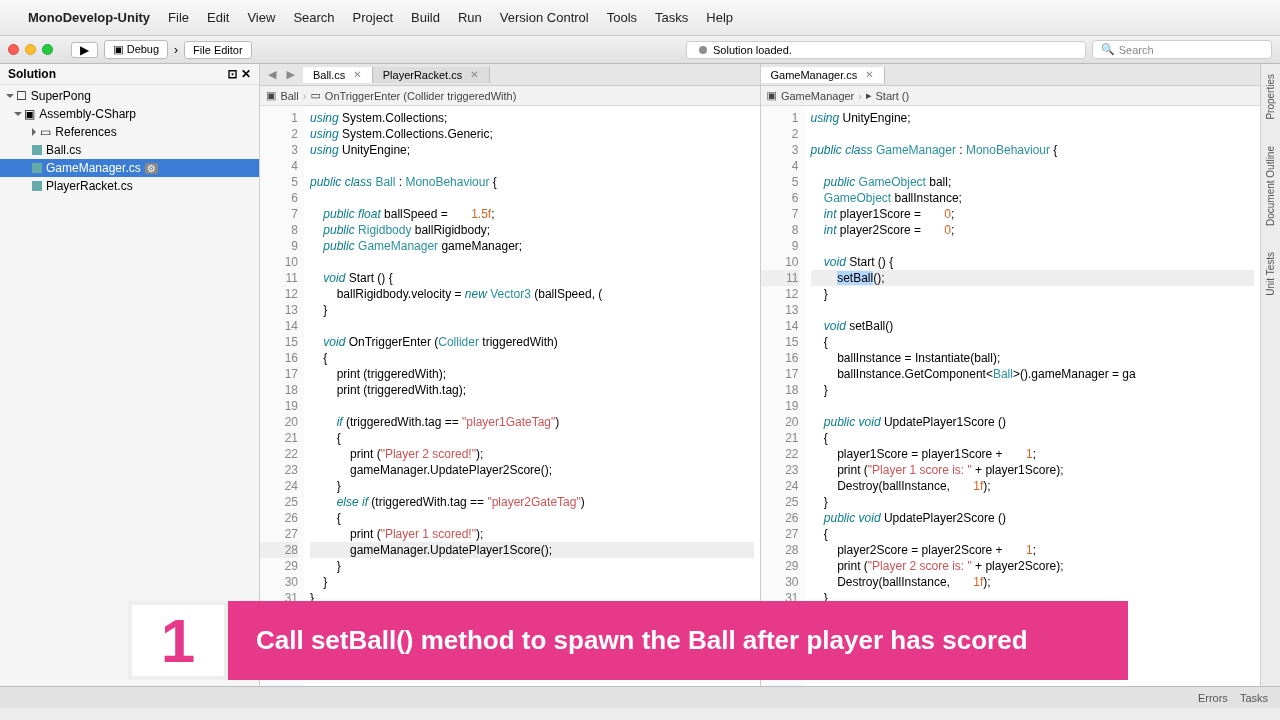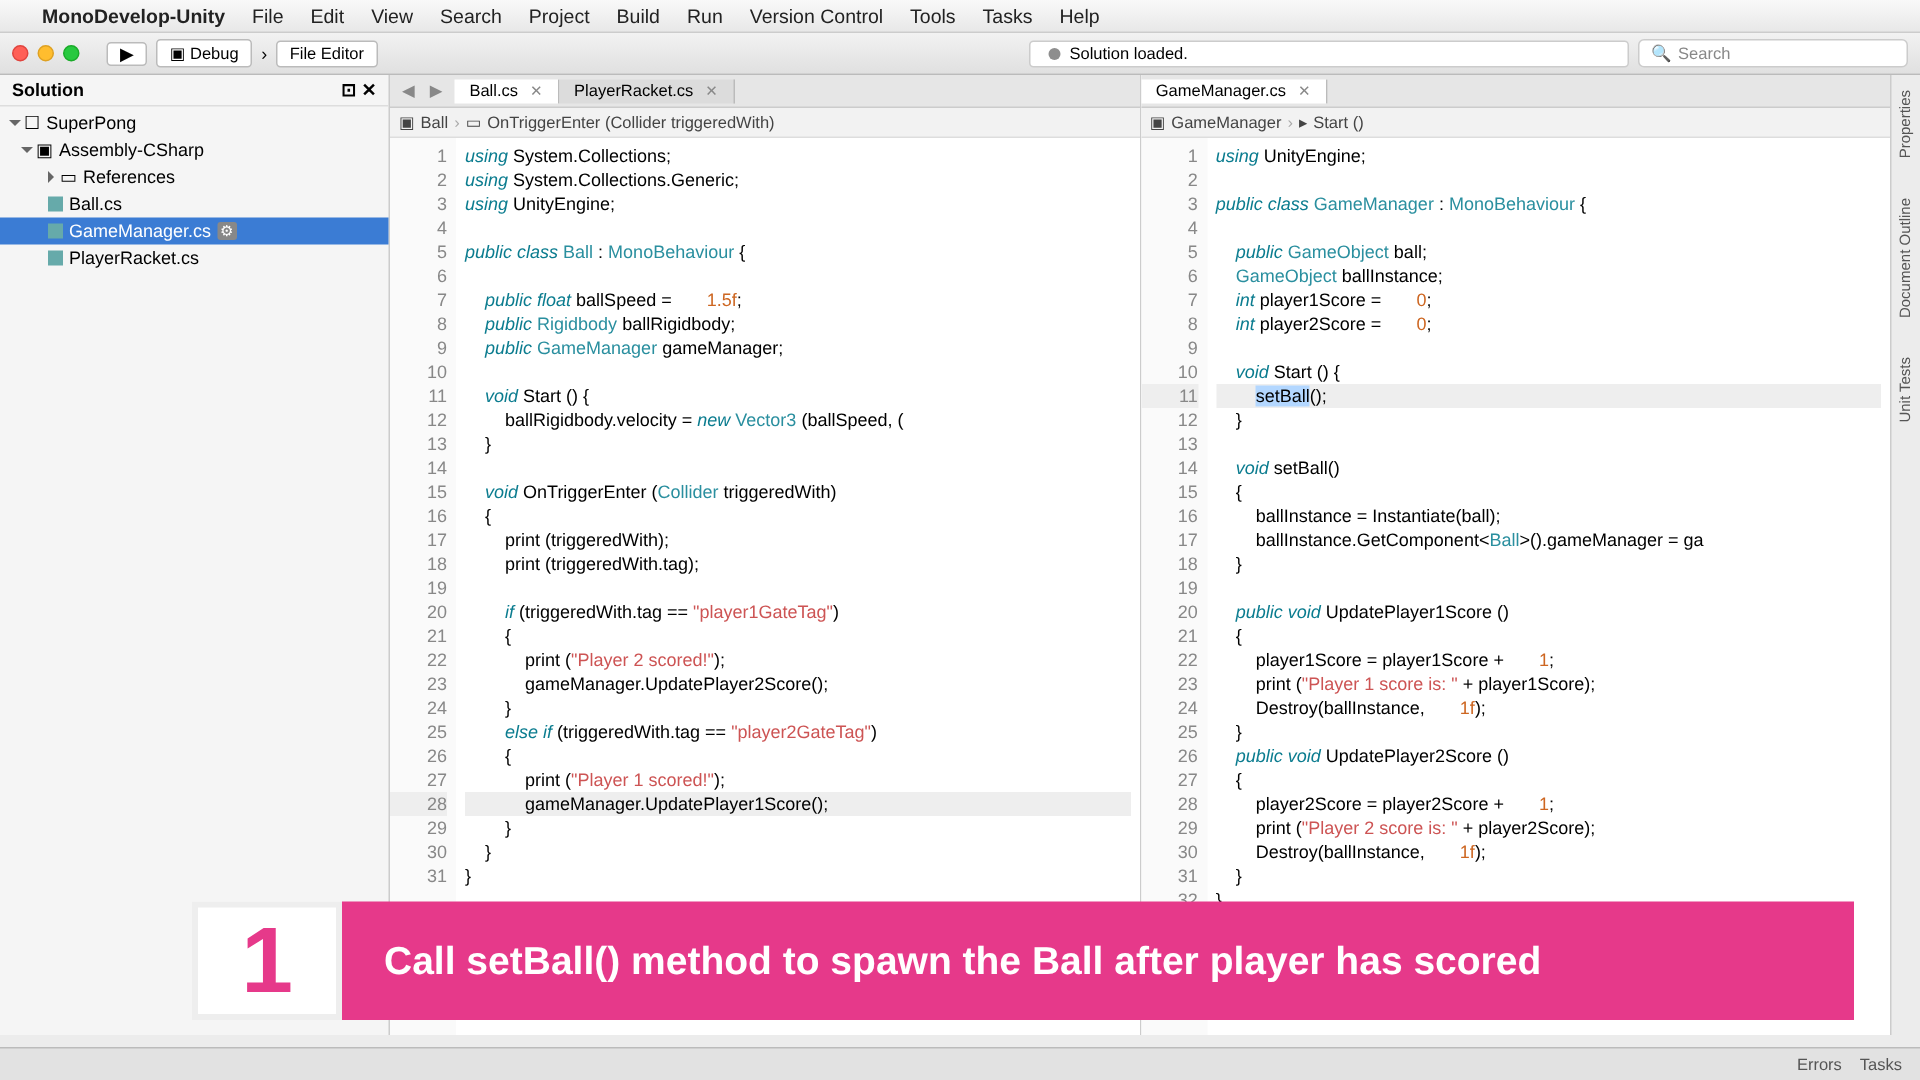--- a/index.html
+++ b/index.html
@@ -1,19 +1,19 @@
 <!DOCTYPE html>
 <html><head>
 <meta charset="utf-8">
 <style>
 * { margin: 0; padding: 0; box-sizing: border-box; font-family: -apple-system, "Helvetica Neue", Arial, sans-serif; }
 body { background: #ececec; width: 1280px; height: 720px; overflow: hidden; position: relative; }
 
 
-.menubar { height: 22px; background: linear-gradient(#f9f9f9, #e8e8e8); display: flex; align-items: center; padding: 0 10px; font-size: 13px; gap: 18px; border-bottom: 1px solid #ccc; }
+.menubar { height: 36px; background: linear-gradient(#f9f9f9, #e8e8e8); display: flex; align-items: center; padding: 0 10px; font-size: 13px; gap: 18px; border-bottom: 1px solid #ccc; }
 .menubar .apple { font-size: 14px; }
 .menubar .app-name { font-weight: bold; }
 .menubar span { color: #222; }
 
 
 .toolbar { height: 28px; background: linear-gradient(#f2f2f2, #e0e0e0); display: flex; align-items: center; padding: 0 8px; border-bottom: 1px solid #bbb; gap: 6px; font-size: 12px; }
 .traffic { display: flex; gap: 6px; margin-right: 12px; }
 .dot { width: 11px; height: 11px; border-radius: 50%; }
 .dot.red { background: #ff5f56; border: 1px solid #e0443e; }
 .dot.yellow { background: #ffbd2e; border: 1px solid #dea123; }
@@ -62,23 +62,23 @@
 .num { color: #cd6621; margin-left: 20px; }
 .str { color: #cd5454; }
 .sel { background: #b3d7ff; }
 
 .right-strip { width: 20px; background: #ececec; border-left: 1px solid #ccc; display:flex; flex-direction:column; align-items:center; padding-top:6px; gap:18px; font-size:10px; color:#555; }
 .right-strip .vtab { writing-mode: vertical-rl; transform: rotate(180deg); padding:4px 1px; }
 
 
 .banner-wrap { position: absolute; left: 128px; bottom: 40px; display: flex; align-items: stretch; }
 .banner-num { width: 100px; background: #fff; color: #e6398a; font-size: 62px; font-weight: 800; display:flex; align-items:center; justify-content:center; border: 4px solid #eee; }
-.banner { background: #e6398a; color: #fff; font-size: 26px; font-weight: 700; padding: 18px 28px; width: 1008px; display:flex; align-items:center; }
-
-.statusbar { position:absolute; bottom:0; left:0; right:0; height:22px; background:#e2e2e2; border-top:1px solid #bbb; display:flex; justify-content:flex-end; align-items:center; gap:12px; padding:0 12px; font-size:11px; color:#555; }
+.banner { background: #e6398a; color: #fff; font-size: 26px; font-weight: 700; padding: 18px 28px; width: 900px; display:flex; align-items:center; }
+
+.statusbar { position:absolute; bottom:12px; left:0; right:0; height:22px; background:#e2e2e2; border-top:1px solid #bbb; display:flex; justify-content:flex-end; align-items:center; gap:12px; padding:0 12px; font-size:11px; color:#555; }
 </style>
 </head>
 <body>
 
 <div class="menubar">
   <span class="apple"></span>
   <span class="app-name">MonoDevelop-Unity</span>
   <span>File</span>
   <span>Edit</span>
   <span>View</span>

